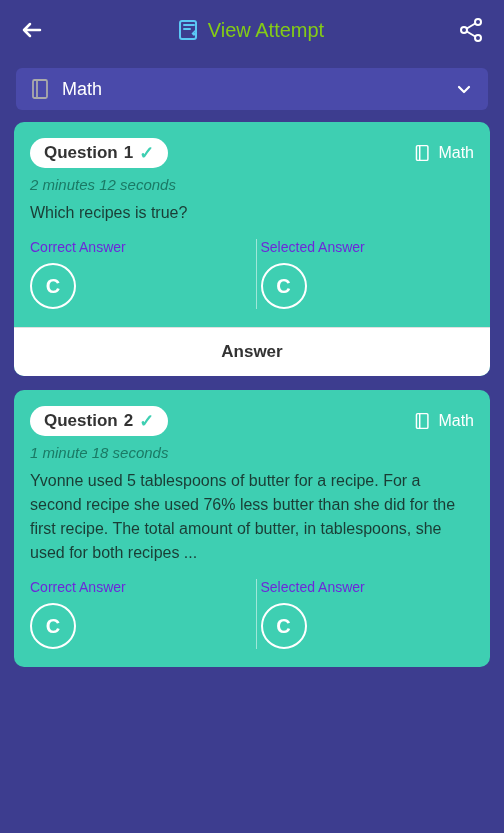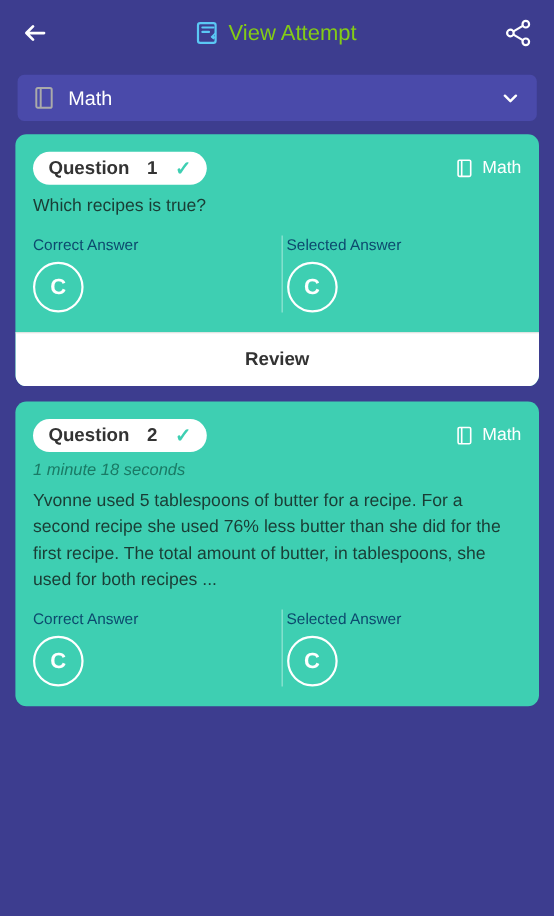--- a/index.html
+++ b/index.html
@@ -79,21 +79,21 @@
     }
     .question-badge {
       background: #fff;
       color: #333;
       border-radius: 20px;
       padding: 4px 14px;
       font-size: 17px;
       font-weight: 600;
       display: flex;
       align-items: center;
-      gap: 16px;
+      gap: 6px;
     }
     .check-icon {
       color: #3ecfb2;
       font-size: 18px;
       font-weight: bold;
     }
     .subject-tag {
       display: flex;
       align-items: center;
       gap: 6px;
@@ -125,21 +125,21 @@
     }
     .answer-col:first-child {
       padding-right: 12px;
       border-right: 1px solid rgba(255,255,255,0.5);
     }
     .answer-col:last-child {
       padding-left: 4px;
     }
     .answer-label {
       font-size: 14px;
-      color: #0c4a6e;
+      color: #6d28d9;
     }
     .answer-circle {
       width: 46px;
       height: 46px;
       border-radius: 50%;
       border: 2.5px solid #fff;
       display: flex;
       align-items: center;
       justify-content: center;
       font-size: 20px;
@@ -216,37 +216,38 @@
           <span class="check-icon">✓</span>
         </div>
         <div class="subject-tag">
           <svg width="18" height="18" viewBox="0 0 22 22" fill="none">
             <rect x="3" y="2" width="14" height="18" rx="1.5" fill="none" stroke="white" stroke-width="1.8"></rect>
             <line x1="7" y1="2" x2="7" y2="20" stroke="white" stroke-width="1.8"></line>
           </svg>
           <span>Math</span>
         </div>
       </div>
+      <div class="time-text">2 minutes 12 seconds</div>
       <div class="question-text">Which recipes is true?</div>
       <div class="answers-row">
         <div class="answer-col">
           <span class="answer-label">Correct Answer</span>
           <div class="answer-circle">
             <span>C</span>
           </div>
         </div>
         <div class="answer-col">
           <span class="answer-label">Selected Answer</span>
           <div class="answer-circle">
             <span>C</span>
           </div>
         </div>
       </div>
     </div>
-    <div class="review-bar">Review</div>
+    <div class="review-bar">Answer</div>
   </div>
 
   <div class="question-card">
     <div class="question-body">
       <div class="question-header">
         <div class="question-badge">
           <span>Question</span>
           <span>2</span>
           <span class="check-icon">✓</span>
         </div>

